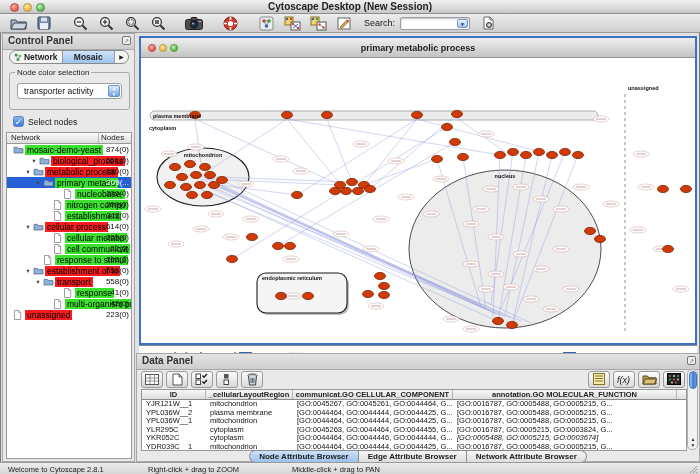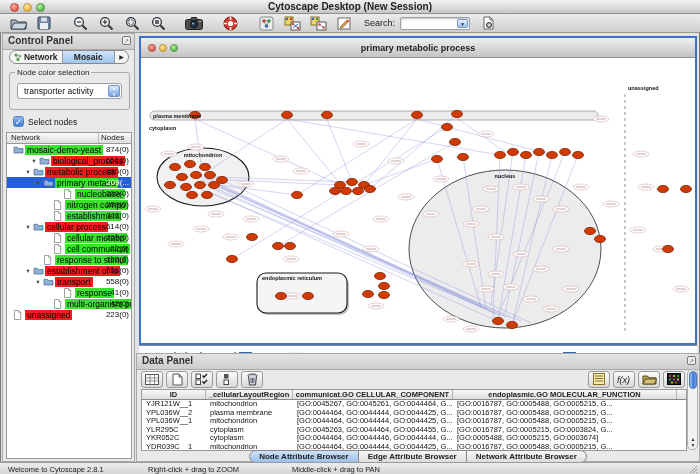--- a/index.html
+++ b/index.html
@@ -746,21 +746,21 @@
             <circle cx="5" cy="9.5" r="1" fill="#e8d44a"></circle>
             <circle cx="9" cy="9.5" r="1" fill="#e04a3a"></circle>
           </svg>
       </div>
     </div>
     <div id="dtable">
       <div id="dt-head">
           <div style="width: 64px;">ID</div>
           <div style="width: 87px;">_cellularLayoutRegion</div>
           <div style="width: 160px;">communicat.GO CELLULAR_COMPONENT</div>
-          <div style="width: 224px;">endoplasmic.GO MOLECULAR_FUNCTION</div>
+          <div style="width: 224px;">annotation.GO MOLECULAR_FUNCTION</div>
         </div>
       <div id="dt-body">
           <div class="drow">
             <div style="width: 64px;">YJR121W__1</div>
             <div style="width: 87px;">mitochondrion</div>
             <div style="width: 160px;">[GO:0045267, GO:0045261, GO:0044464, G...</div>
             <div style="width: 224px;">[GO:0016787, GO:0005488, GO:0005215, G...</div>
           </div>
           <div class="drow">
             <div style="width: 64px;">YPL036W__2</div>
@@ -777,21 +777,21 @@
           <div class="drow">
             <div style="width: 64px;">YLR295C</div>
             <div style="width: 87px;">cytoplasm</div>
             <div style="width: 160px;">[GO:0045263, GO:0044464, GO:0044455, G...</div>
             <div style="width: 224px;">[GO:0016787, GO:0005215, GO:0003824, G...</div>
           </div>
           <div class="drow">
             <div style="width: 64px;">YKR052C</div>
             <div style="width: 87px;">cytoplasm</div>
             <div style="width: 160px;">[GO:0044464, GO:0044446, GO:0044444, G...</div>
-            <div style="width: 224px;">[GO:0005488, GO:0005215, GO:0003674]</div>
+            <div style="width: 224px; font-style: italic;">[GO:0005488, GO:0005215, GO:0003674]</div>
           </div>
           <div class="drow">
             <div style="width: 64px;">YDR039C__1</div>
             <div style="width: 87px;">mitochondrion</div>
             <div style="width: 160px;">[GO:0044464, GO:0044444, GO:0044425, G...</div>
             <div style="width: 224px;">[GO:0016787, GO:0005488, GO:0005215, G...</div>
           </div>
         </div>
     </div>
     <div id="vscroll">

